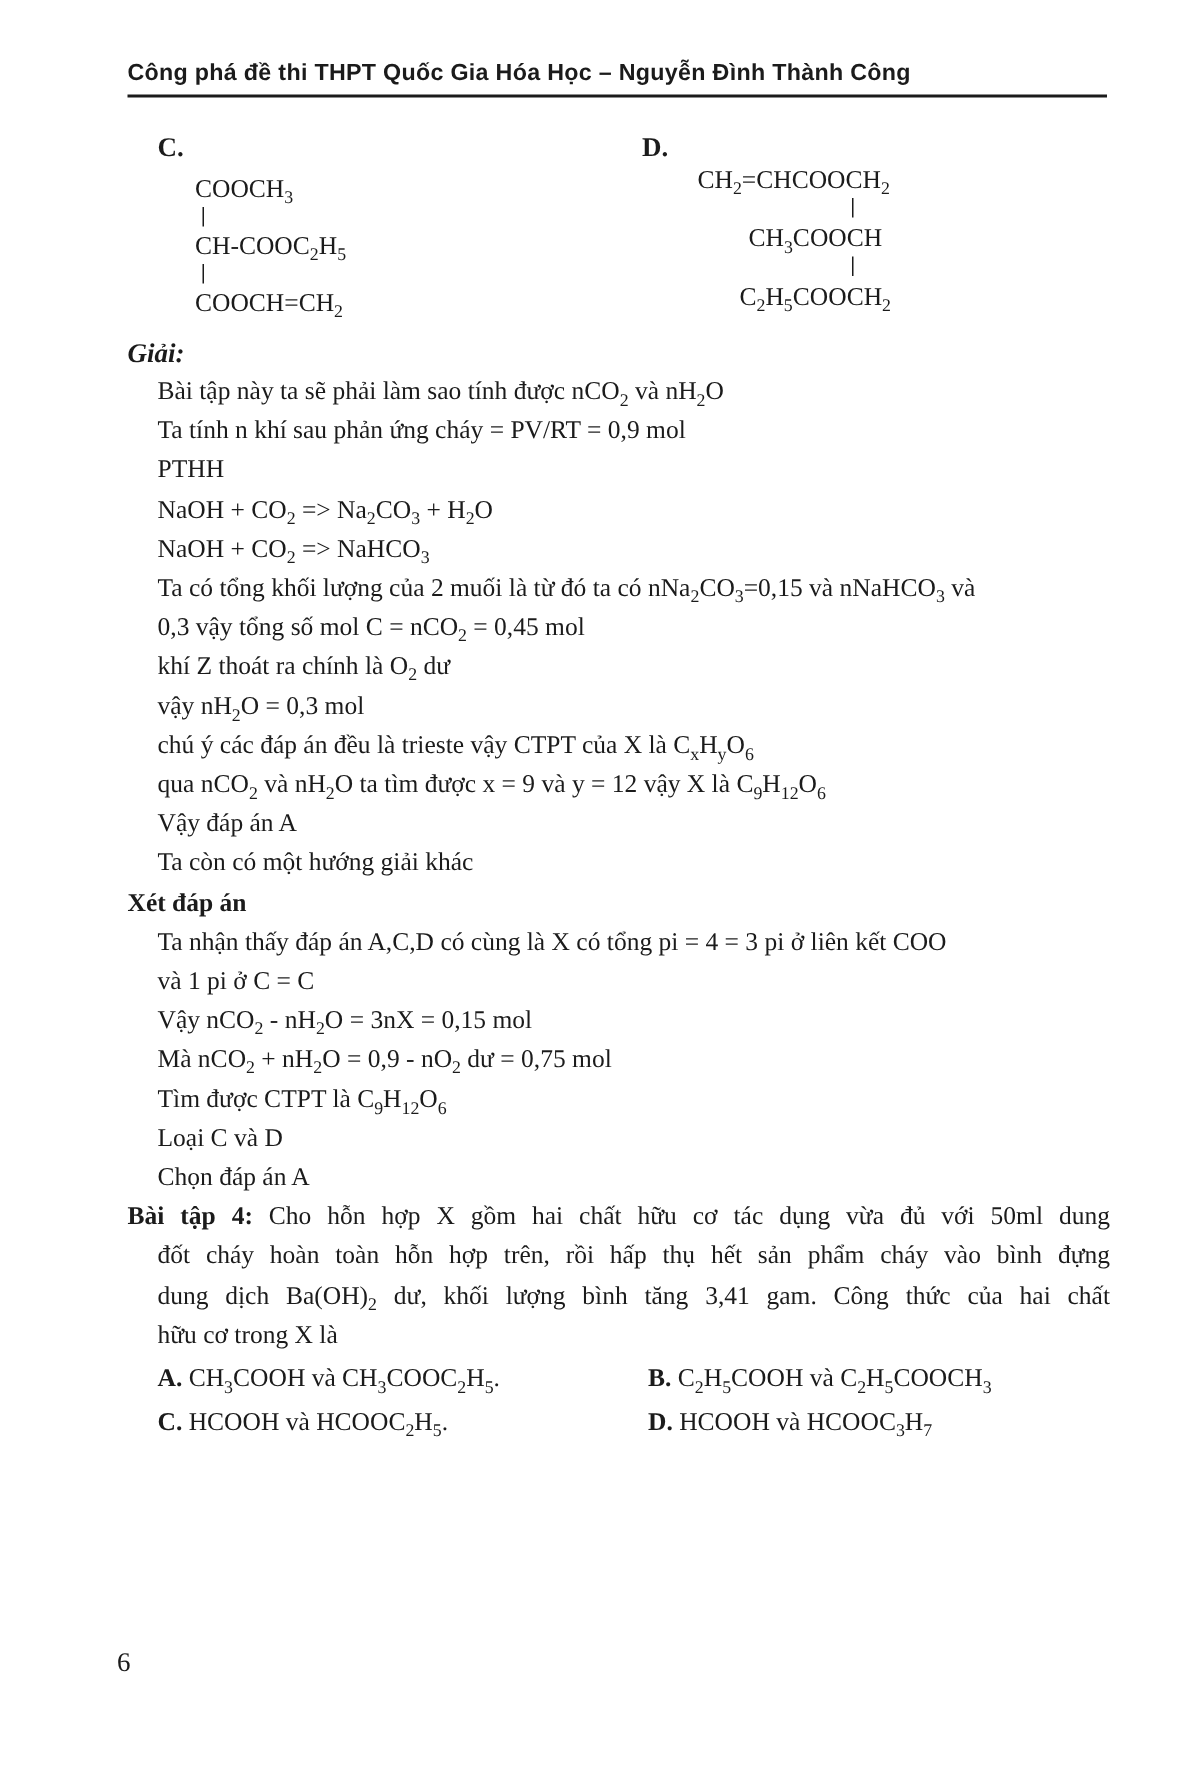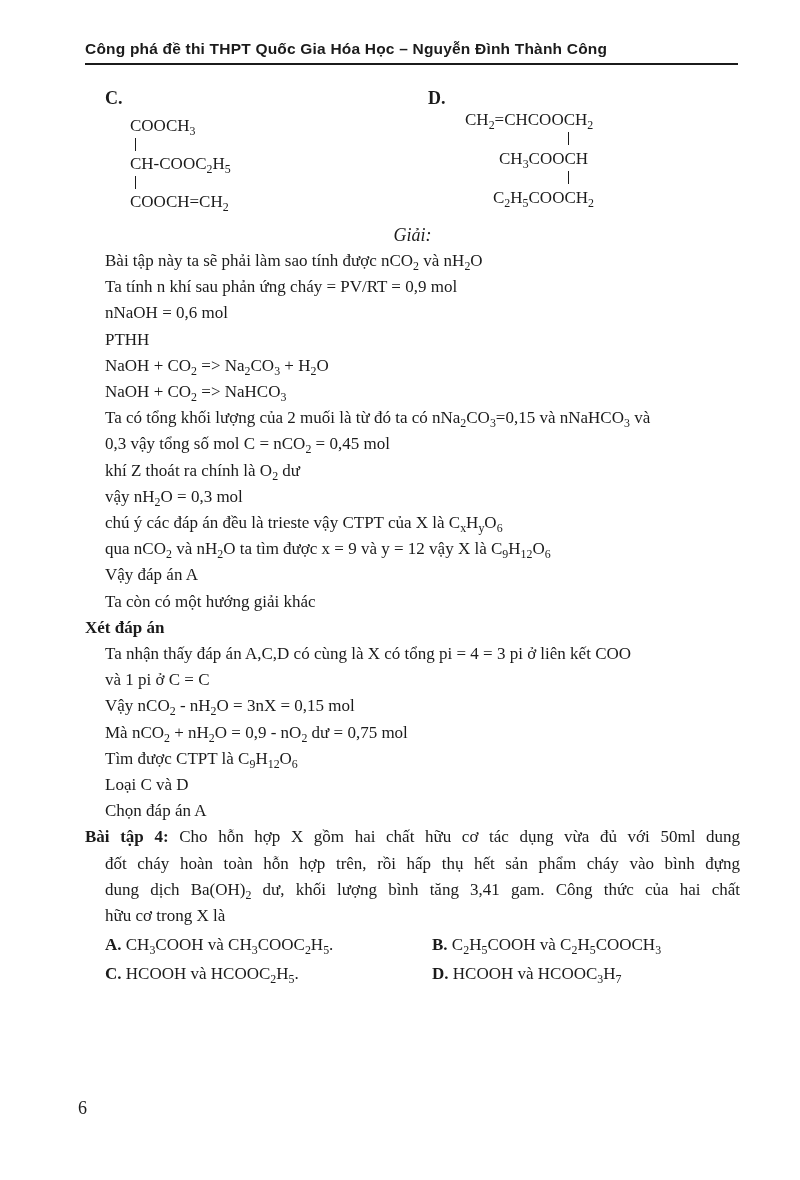--- a/index.html
+++ b/index.html
@@ -26,21 +26,21 @@
   .bond{width:0;height:13px;border-left:1.8px solid #1b1b1b;margin:1px 0 1px 5px;}
   #struct-d{position:absolute;left:465px;top:20px;width:170px;height:104px;}
   #struct-d .formula{position:absolute;}
   #d-line-0{left:0;top:0;}
   #d-line-1{left:34px;top:39px;}
   #d-line-2{left:28px;top:78px;}
   #d-bond-0{position:absolute;left:103px;top:24px;margin:0;}
   #d-bond-1{position:absolute;left:103px;top:63px;margin:0;}
   
   .content{position:absolute;left:85px;top:222px;width:655px;}
-  .giai{text-align:center;font-weight:400;font-style:italic;font-size:18px;line-height:26px;}
+  .giai{text-align:left;font-weight:700;font-style:italic;font-size:18px;line-height:26px;}
   .line{padding-left:20px;line-height:26.2px;white-space:nowrap;}
   .section-head{font-weight:700;line-height:26.2px;}
   .pline{line-height:26.2px;text-align:justify;text-align-last:justify;padding-left:20px;}
   .pline.first{padding-left:0;}
   .pline.last{text-align-last:left;}
   .plabel{font-weight:700;}
   .options{padding-left:20px;display:grid;grid-template-columns:327px auto;line-height:29px;margin-top:1px;}
   .option{white-space:nowrap;}
   .opt-label{font-weight:700;}
   sub{font-size:70%;line-height:0;}
@@ -71,21 +71,20 @@
       <div id="d-bond-1" class="bond"></div>
       <div id="d-line-2" class="formula">C<sub>2</sub>H<sub>5</sub>COOCH<sub>2</sub></div>
     </div>
   </div>
 
   <div class="content">
     <div class="giai">Giải:</div>
 
     <div class="line">Bài tập này ta sẽ phải làm sao tính được nCO<sub>2</sub> và nH<sub>2</sub>O</div>
     <div class="line">Ta tính n khí sau phản ứng cháy = PV/RT = 0,9 mol</div>
-    <div class="line">nNaOH = 0,6 mol</div>
     <div class="line">PTHH</div>
     <div class="line">NaOH + CO<sub>2</sub> =&gt; Na<sub>2</sub>CO<sub>3</sub> + H<sub>2</sub>O</div>
     <div class="line">NaOH + CO<sub>2</sub> =&gt; NaHCO<sub>3</sub></div>
     <div class="line">Ta có tổng khối lượng của 2 muối là từ đó ta có nNa<sub>2</sub>CO<sub>3</sub>=0,15 và nNaHCO<sub>3</sub> và</div>
     <div class="line">0,3 vậy tổng số mol C = nCO<sub>2</sub> = 0,45 mol</div>
     <div class="line">khí Z thoát ra chính là O<sub>2</sub> dư</div>
     <div class="line">vậy nH<sub>2</sub>O = 0,3 mol</div>
     <div class="line">chú ý các đáp án đều là trieste vậy CTPT của X là C<sub>x</sub>H<sub>y</sub>O<sub>6</sub></div>
     <div class="line">qua nCO<sub>2</sub> và nH<sub>2</sub>O ta tìm được x = 9 và y = 12 vậy X là C<sub>9</sub>H<sub>12</sub>O<sub>6</sub></div>
     <div class="line">Vậy đáp án A</div>

